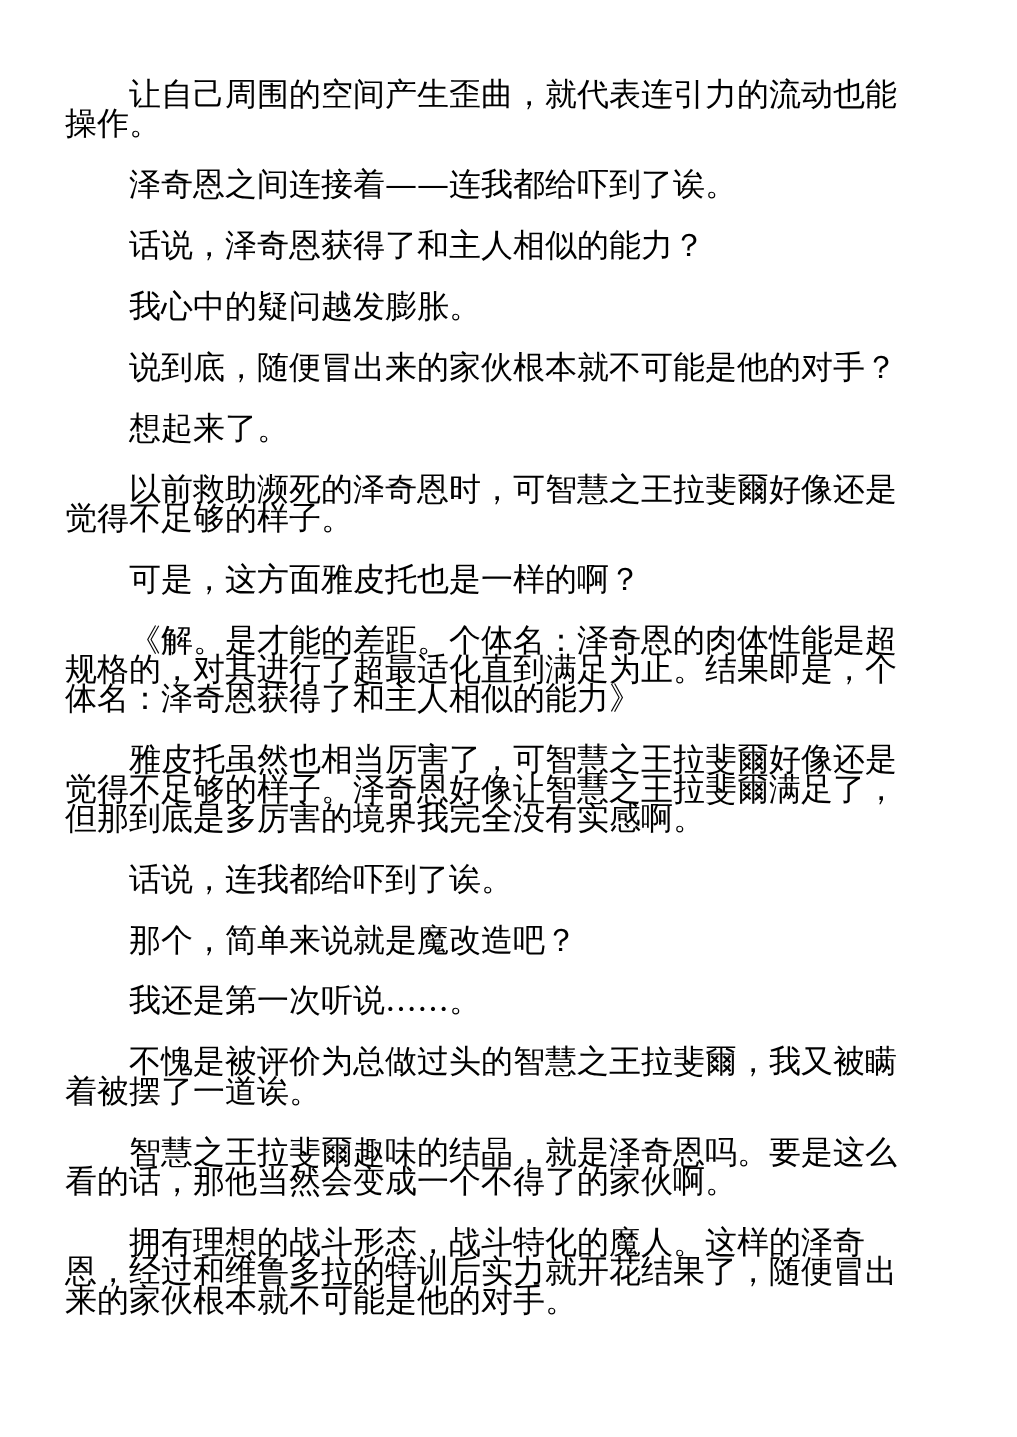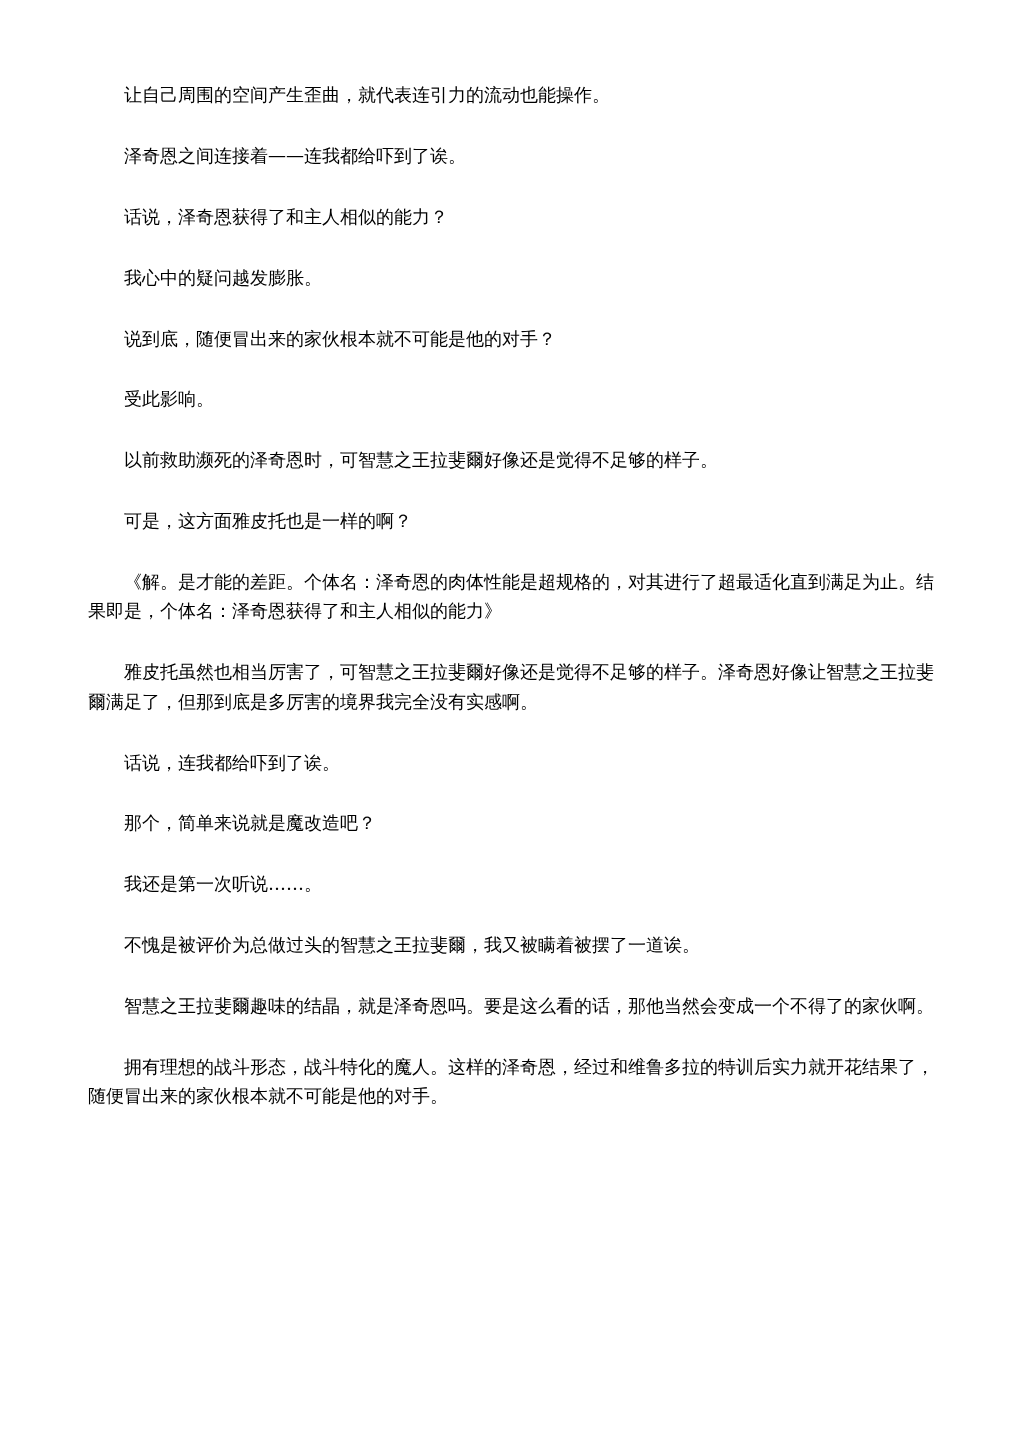--- a/index.html
+++ b/index.html
@@ -13,43 +13,42 @@
       overflow: hidden;
       position: relative;
     }
     .page {
       position: absolute;
       left: 65px;
       top: 80px;
       width: 860px;
       color: #000000;
       font-family: "DejaVu Serif", serif;
-      font-size: 18px;
+      font-size: 32px;
       line-height: 29.3px;
       word-break: normal;
       line-break: strict;
-      margin-left: 23px;
     }
     .page p {
       margin: 0 0 31.6px 0;
       padding: 0;
       text-indent: 2em;
       white-space: normal;
     }
   </style>
 </head>
 <body>
 
 <div class="page">
   <p>让自己周围的空间产生歪曲，就代表连引力的流动也能操作。</p>
   <p>泽奇恩之间连接着——连我都给吓到了诶。</p>
   <p>话说，泽奇恩获得了和主人相似的能力？</p>
   <p>我心中的疑问越发膨胀。</p>
   <p>说到底，随便冒出来的家伙根本就不可能是他的对手？</p>
-  <p>受此影响。</p>
+  <p>想起来了。</p>
   <p>以前救助濒死的泽奇恩时，可智慧之王拉斐爾好像还是觉得不足够的样子。</p>
   <p>可是，这方面雅皮托也是一样的啊？</p>
   <p>《解。是才能的差距。个体名：泽奇恩的肉体性能是超规格的，对其进行了超最适化直到满足为止。结果即是，个体名：泽奇恩获得了和主人相似的能力》</p>
   <p>雅皮托虽然也相当厉害了，可智慧之王拉斐爾好像还是觉得不足够的样子。泽奇恩好像让智慧之王拉斐爾满足了，但那到底是多厉害的境界我完全没有实感啊。</p>
   <p>话说，连我都给吓到了诶。</p>
   <p>那个，简单来说就是魔改造吧？</p>
   <p>我还是第一次听说……。</p>
   <p>不愧是被评价为总做过头的智慧之王拉斐爾，我又被瞒着被摆了一道诶。</p>
   <p>智慧之王拉斐爾趣味的结晶，就是泽奇恩吗。要是这么看的话，那他当然会变成一个不得了的家伙啊。</p>
   <p>拥有理想的战斗形态，战斗特化的魔人。这样的泽奇恩，经过和维鲁多拉的特训后实力就开花结果了，随便冒出来的家伙根本就不可能是他的对手。</p>

